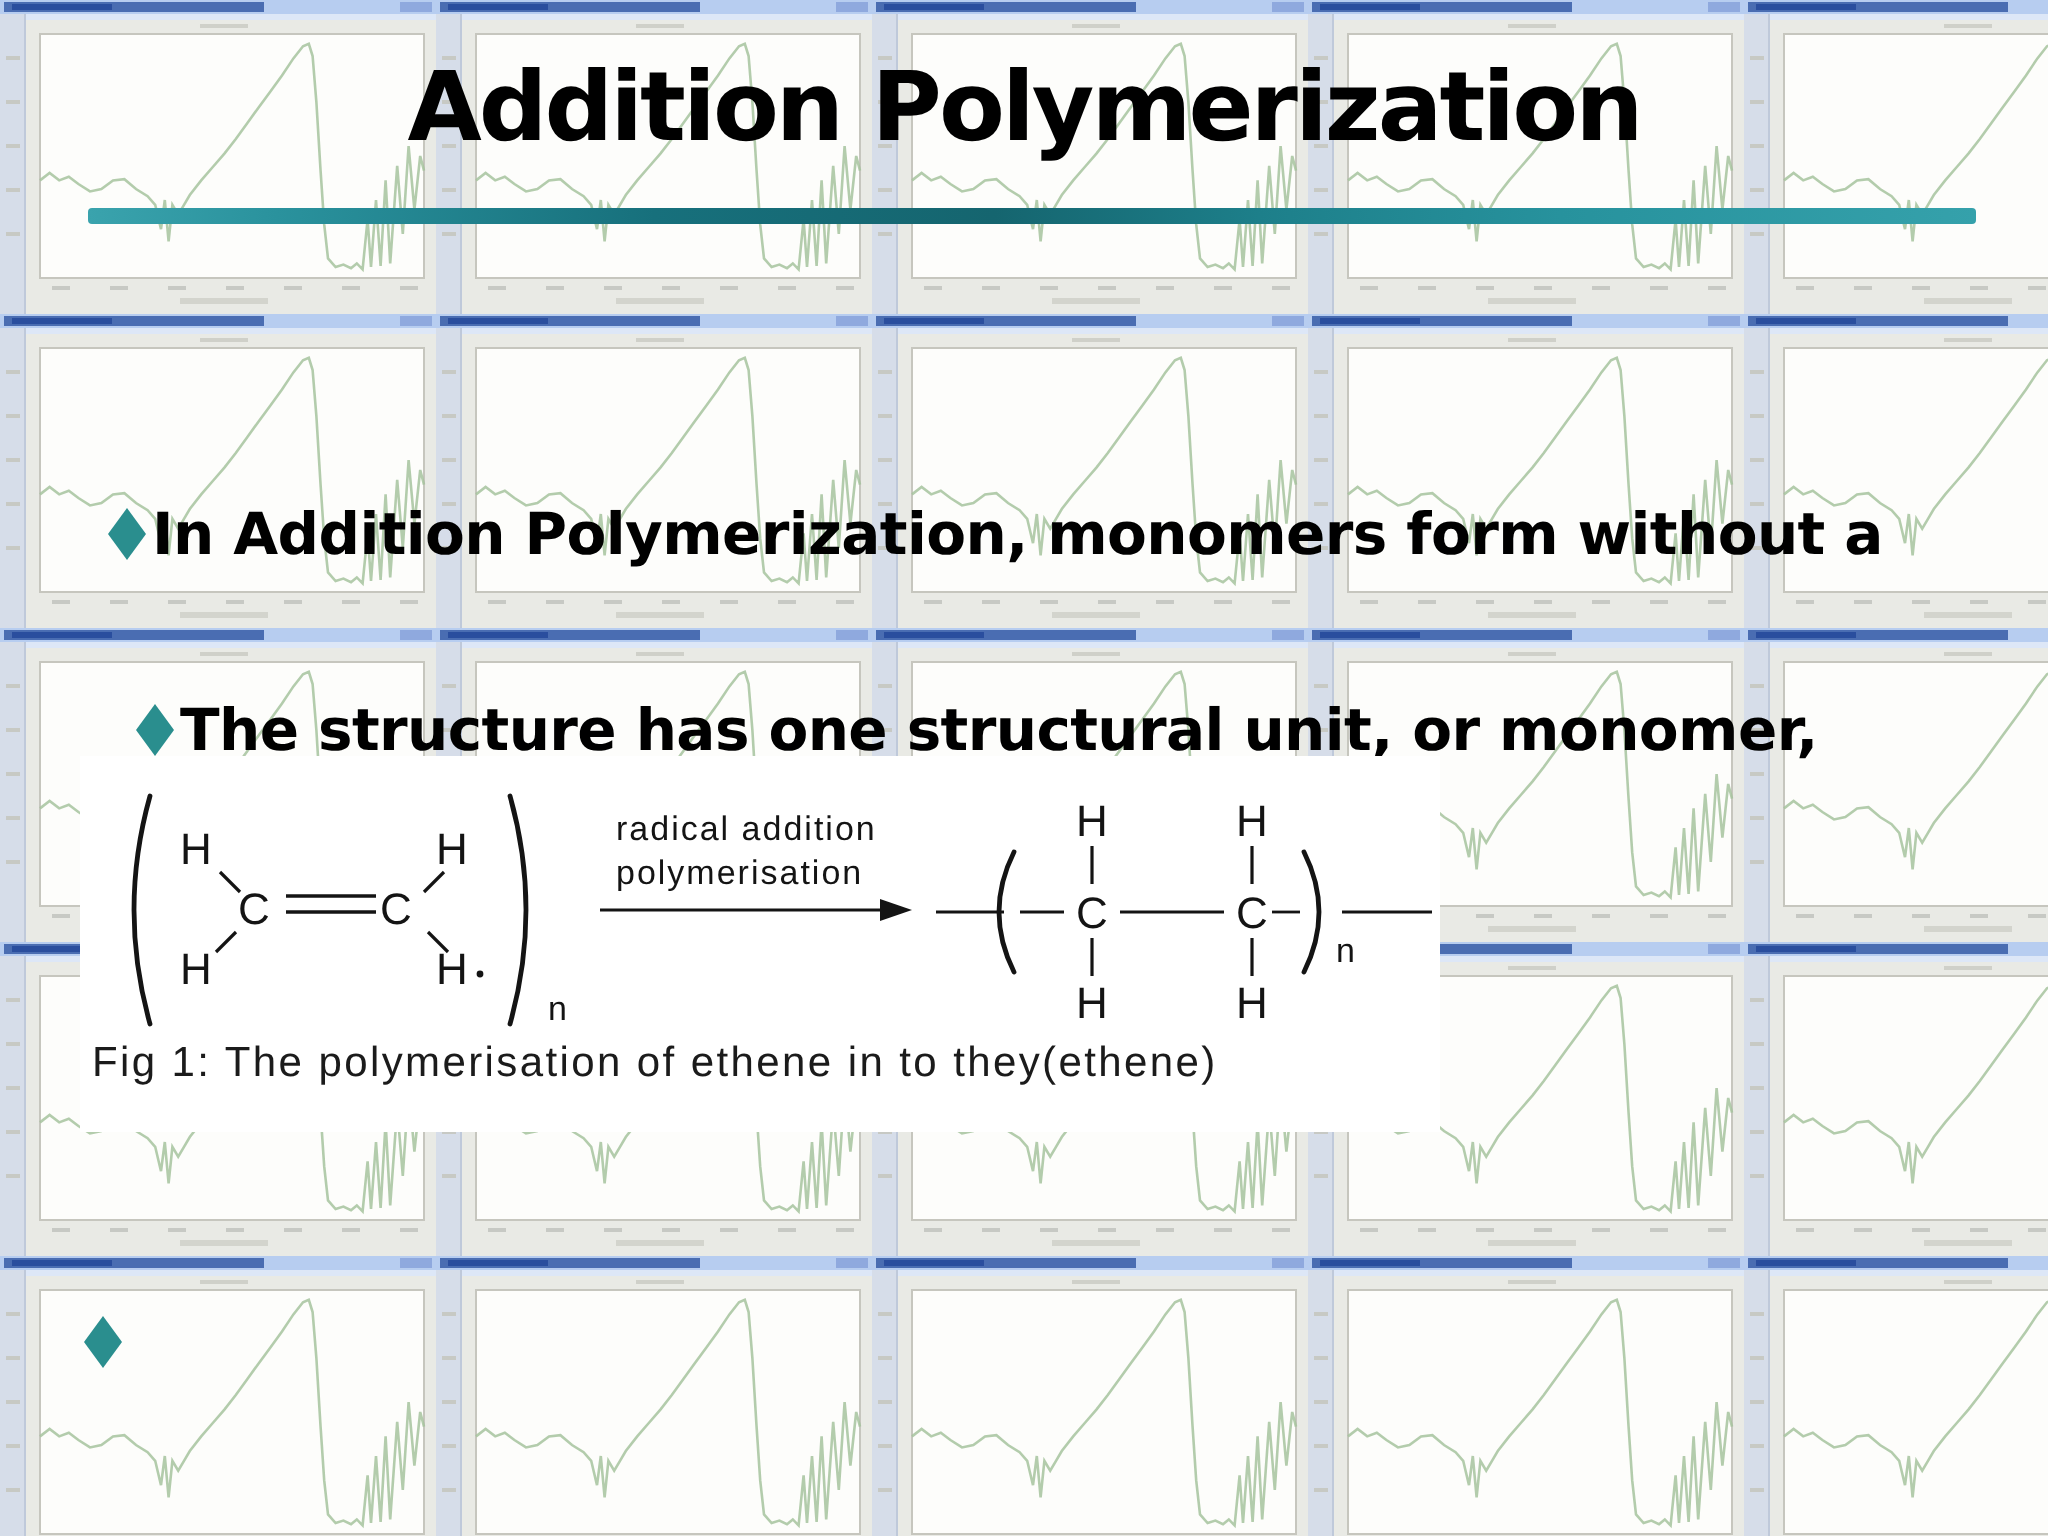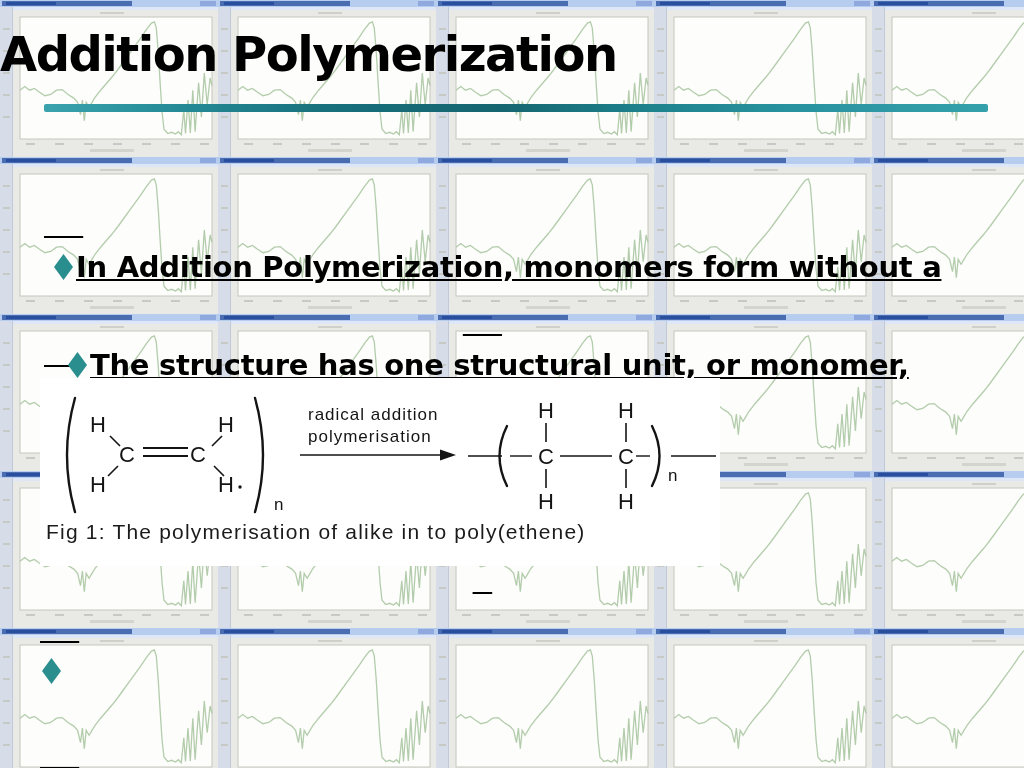--- a/index.html
+++ b/index.html
@@ -4,29 +4,29 @@
 <style>
   html,body{margin:0;padding:0;}
   body{width:1024px;height:768px;overflow:hidden;background:#eef0ea;}
   .slide{position:relative;width:1024px;height:768px;overflow:hidden;
          font-family:"DejaVu Sans",sans-serif;color:#000;}
   
   .bg{position:absolute;inset:0;}
   .bg svg{position:absolute;display:block;}
   
   .title{position:absolute;left:0;top:26px;width:1024px;margin:0;
-         text-align:left;font-size:48px;font-weight:700;letter-spacing:-1.5px;
+         text-align:center;font-size:48px;font-weight:700;letter-spacing:-1.5px;
          color:#000;}
   .divider{position:absolute;left:44px;top:104px;width:944px;height:8px;
          background:linear-gradient(90deg,#3aa3ad 0%,#2a929d 10%,#17707c 30%,
                     #15656f 48%,#1d7f8a 62%,#27929d 78%,#35a1ab 100%);
          border-radius:2px;}
   
   .bullet{position:absolute;font-size:29px;font-weight:700;letter-spacing:-0.3px;
-          line-height:43px;white-space:pre;text-decoration:underline;}
+          line-height:43px;white-space:pre;}
   .b1{left:44px;top:160px;}
   .b2{left:56px;top:258px;text-align:center;}
   .b3{left:40px;top:566px;line-height:42px;}
   .diamond{display:inline-block;width:19px;height:26px;background:#2a8e8e;
            clip-path:polygon(50% 0,100% 50%,50% 100%,0 50%);
            vertical-align:-3px;margin-right:3px;}
   .b1 .diamond{margin-left:10px;}
   .b2 .diamond{margin-left:12px;}
   .b3 .diamond{margin-left:2px;}
   
@@ -745,21 +745,21 @@
       <text class="chem" x="586" y="86" font-size="22" text-anchor="middle">C</text>
       <line x1="506" y1="91" x2="506" y2="110" stroke="#141414" stroke-width="1.6"></line>
       <line x1="586" y1="91" x2="586" y2="110" stroke="#141414" stroke-width="1.6"></line>
       <text class="chem" x="506" y="131" font-size="22" text-anchor="middle">H</text>
       <text class="chem" x="586" y="131" font-size="22" text-anchor="middle">H</text>
       <line x1="596" y1="78" x2="610" y2="78" stroke="#141414" stroke-width="1.4"></line>
       <path d="M612,48 Q627,78 612,108" fill="none" stroke="#141414" stroke-width="2.4" stroke-linecap="round"></path>
       <text class="chem" x="628" y="103" font-size="17">n</text>
       <line x1="631" y1="78" x2="676" y2="78" stroke="#141414" stroke-width="1.4"></line>
     </svg>
-    <div class="caption">Fig 1: The polymerisation of alike in to poly(ethene)</div>
+    <div class="caption">Fig 1: The polymerisation of ethene in to they(ethene)</div>
   </div>
 
   <div class="bullet b3">
     <div><span class="diamond"></span></div>
     
     
     
   </div>
 
 </div>

